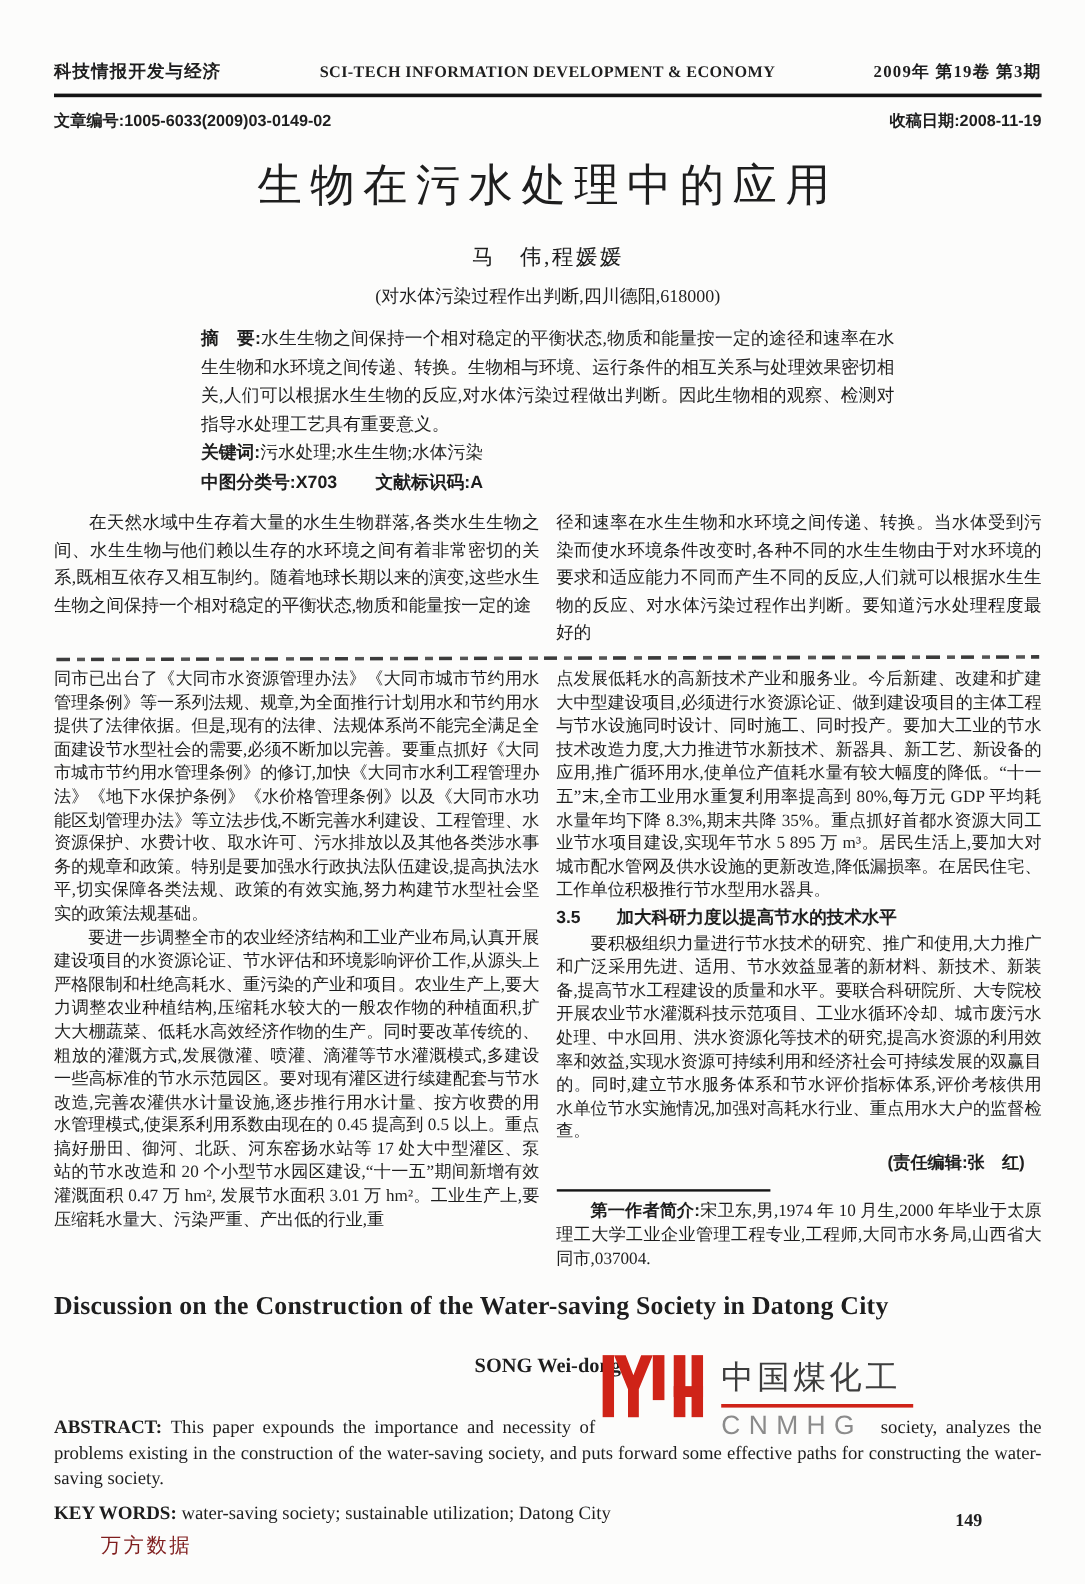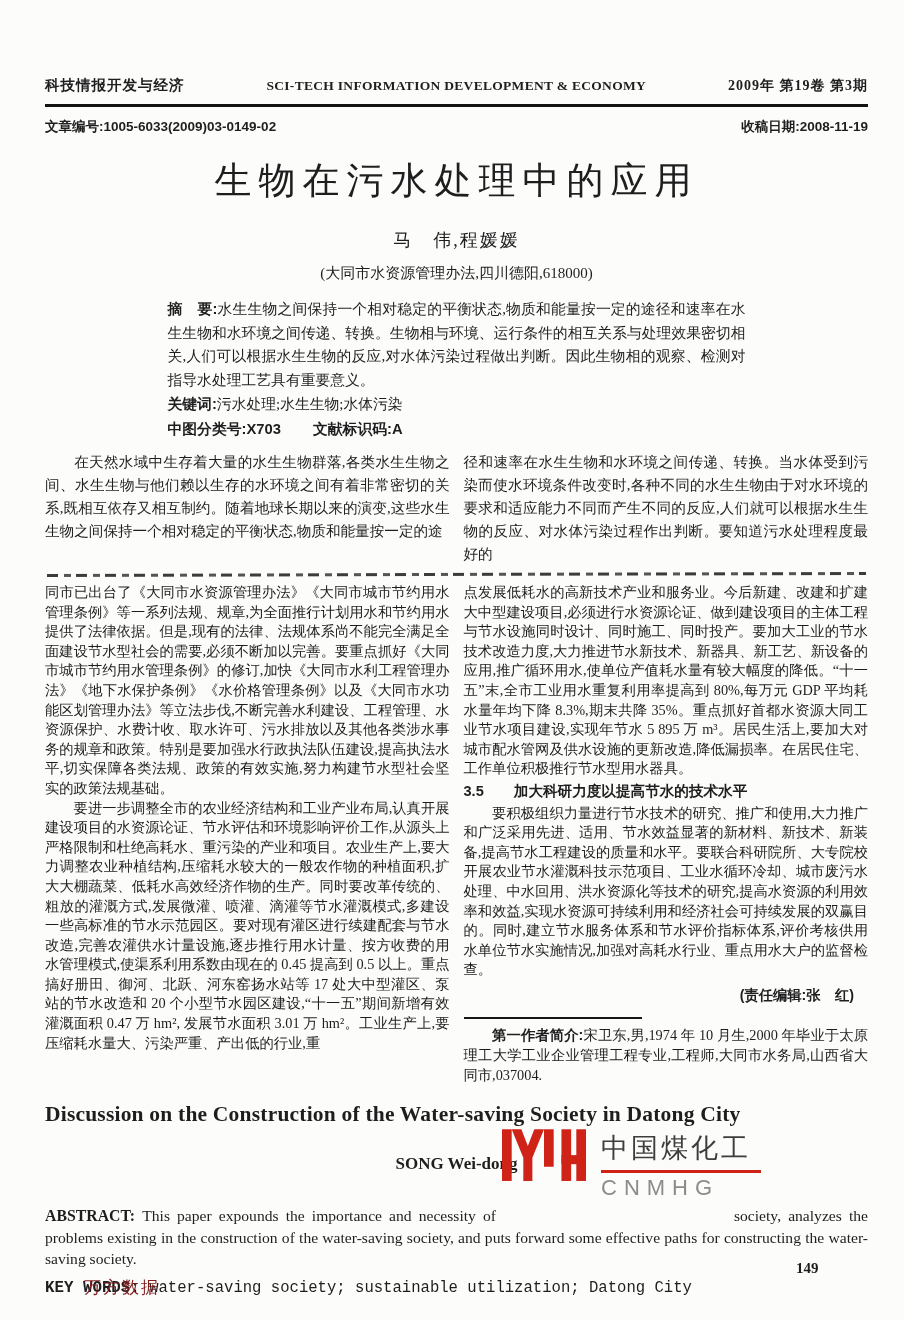--- a/index.html
+++ b/index.html
@@ -9,21 +9,21 @@
     background:#fcfcfb;
     color:#1e1e1e;
     font-family:"Liberation Serif","DejaVu Serif",serif;
     overflow:hidden;
   }
   .page { position:relative; width:904px; height:1320px; padding:0 36px 0 45px; }
 
   
   .jheader {
     display:flex; justify-content:space-between; align-items:baseline;
-    padding-top:76px;
+    padding-top:50px;
   }
   .jheader .cn { font-family:"Liberation Sans","DejaVu Sans",sans-serif; font-weight:bold; font-size:14.5px; letter-spacing:1px; }
   .jheader .en { font-weight:bold; font-size:13.5px; letter-spacing:.3px; }
   .jheader .issue { font-weight:bold; font-size:14px; letter-spacing:1px; }
   .jrule { border-top:3px solid #141414; margin-top:9px; }
 
   .metarow { display:flex; justify-content:space-between; margin-top:11px; }
   .metarow .num { font-family:"Liberation Sans","DejaVu Sans",sans-serif; font-weight:bold; font-size:13.5px; }
   .metarow .recv { font-family:"Liberation Sans","DejaVu Sans",sans-serif; font-weight:bold; font-size:13.5px; }
 
@@ -57,21 +57,21 @@
     background:repeating-linear-gradient(90deg,#3c3c3c 0 11px, transparent 11px 17px, #555 17px 24px, transparent 24px 29px);
     transform:rotate(-.15deg);
   }
 
   
   .etitle { text-align:left; font-weight:bold; font-size:21.5px; margin-top:17px; letter-spacing:.2px; }
   .eauthor { text-align:center; font-weight:bold; font-size:17px; margin-top:27px; }
   .eabs { margin-top:31px; font-size:15.6px; line-height:21.5px; text-align:justify; }
   .eabs b, .ekw b { font-size:15.8px; }
   .wm-gap { display:inline-block; width:238px; height:1px; }
-  .ekw { margin-top:9px; font-size:15.6px;font-family:Liberation Mono, monospace; }
+  .ekw { margin-top:9px; font-size:15.6px; }
 
   
   .watermark { position:absolute; left:502px; top:1126px; display:flex; align-items:flex-start; gap:15px; z-index:5; }
   .wm-text { padding-top:4px; }
   .wm-cn { font-family:Liberation Serif, serif; font-size:27px; color:#3d3d3d; letter-spacing:3px; }
   .wm-line { height:3px; background:#cf2318; margin-top:4px; width:160px; }
   .wm-en { font-family:"Liberation Sans","DejaVu Sans",sans-serif; font-size:22px; color:#8b8b8b; letter-spacing:7px; margin-top:2px; }
 
   
   .wanfang { position:absolute; left:84px; top:1276px; font-family:"Liberation Sans","DejaVu Sans",sans-serif; font-size:17px; color:#7f1d1d; letter-spacing:2px; }
@@ -89,21 +89,21 @@
   </div>
   <div class="jrule"></div>
 
   <div class="metarow">
     <span class="num">文章编号:1005-6033(2009)03-0149-02</span>
     <span class="recv">收稿日期:2008-11-19</span>
   </div>
 
   <div class="title-cn">生物在污水处理中的应用</div>
   <div class="authors">马　伟,程媛媛</div>
-  <div class="affil">(大同市水资源管理办法,四川德阳,618000)</div>
+  <div class="affil">(对水体污染过程作出判断,四川德阳,618000)</div>
 
   <div class="abs-block">
     <p><b>摘　要:</b><span>水生生物之间保持一个相对稳定的平衡状态,物质和能量按一定的途径和速率在水生生物和水环境之间传递、转换。生物相与环境、运行条件的相互关系与处理效果密切相关,人们可以根据水生生物的反应,对水体污染过程做出判断。因此生物相的观察、检测对指导水处理工艺具有重要意义。</span></p>
     <p class="row2"><b>关键词:</b><span>污水处理;水生生物;水体污染</span></p>
     <p class="row2 clc-line"><span>中图分类号:</span><span>X703</span><span class="doc">文献标识码:</span><span>A</span></p>
   </div>
 
   <div class="cols intro">
     <p class="col indent">在天然水域中生存着大量的水生生物群落,各类水生生物之间、水生生物与他们赖以生存的水环境之间有着非常密切的关系,既相互依存又相互制约。随着地球长期以来的演变,这些水生生物之间保持一个相对稳定的平衡状态,物质和能量按一定的途</p>
     <p class="col">径和速率在水生生物和水环境之间传递、转换。当水体受到污染而使水环境条件改变时,各种不同的水生生物由于对水环境的要求和适应能力不同而产生不同的反应,人们就可以根据水生生物的反应、对水体污染过程作出判断。要知道污水处理程度最好的</p>

